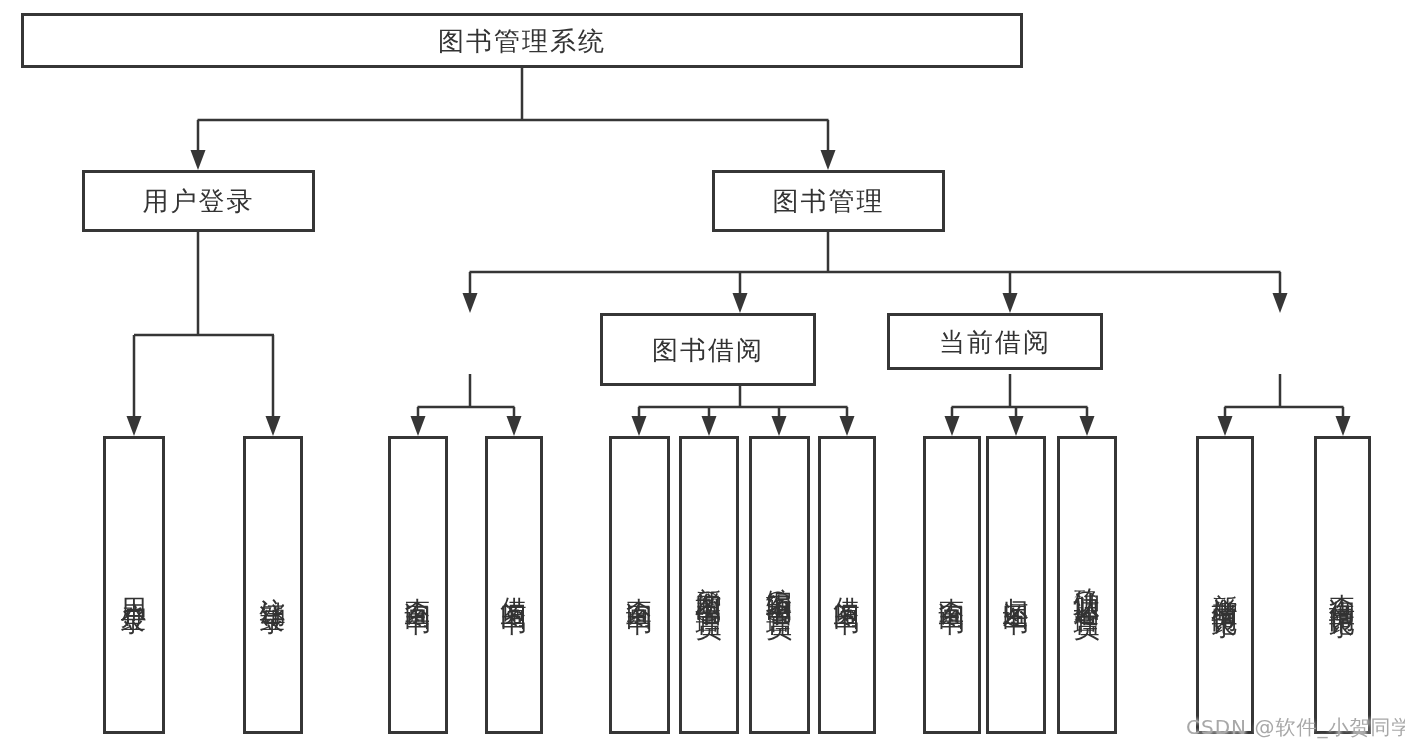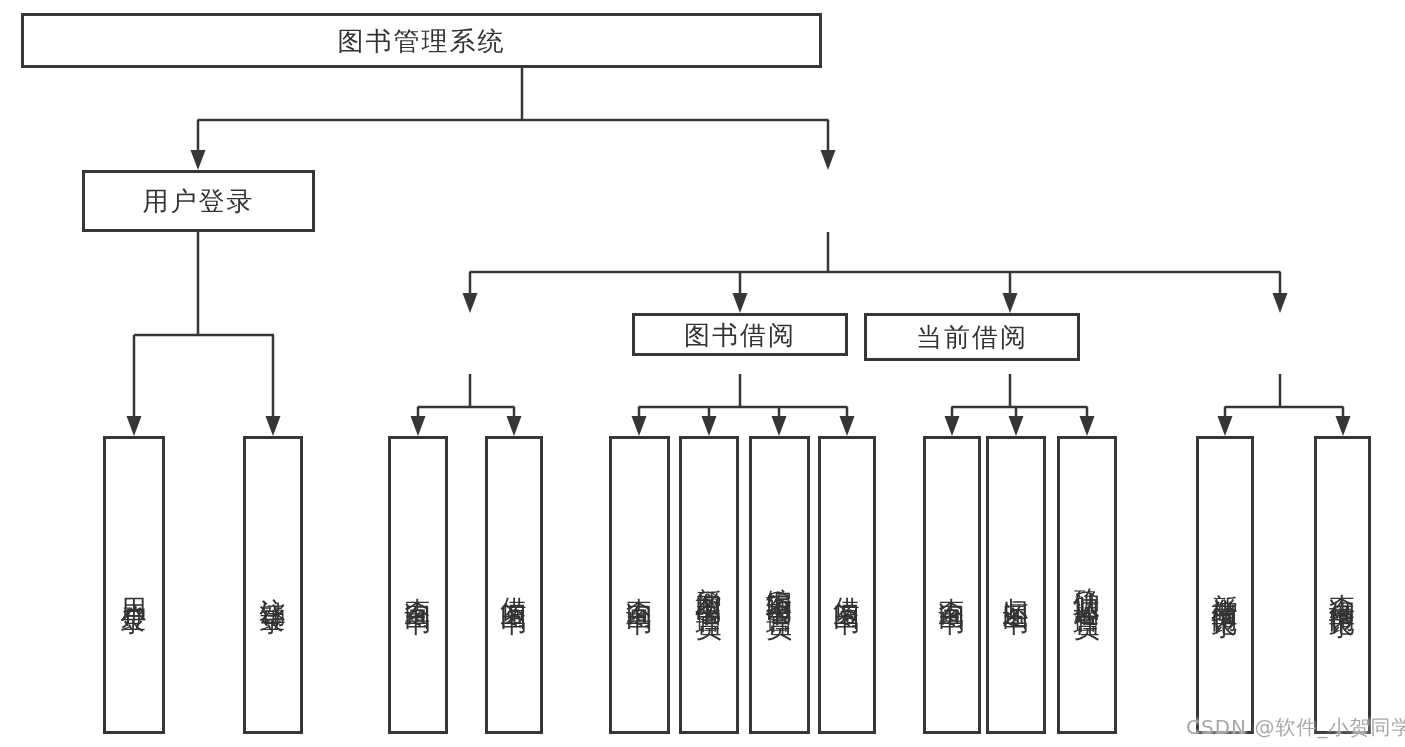--- a/index.html
+++ b/index.html
@@ -85,32 +85,35 @@
       M701.5 416 L716.5 416 L709 436 Z
       M771.5 416 L786.5 416 L779 436 Z
       M839.5 416 L854.5 416 L847 436 Z
       M944.5 416 L959.5 416 L952 436 Z
       M1008.5 416 L1023.5 416 L1016 436 Z
       M1079.5 416 L1094.5 416 L1087 436 Z
       M1217.5 416 L1232.5 416 L1225 436 Z
       M1335.5 416 L1350.5 416 L1343 436 Z"></path>
   </svg>
 
-  <div class="node h" style="left:21px;top:13px;width:801px;height:55px">
+  <div class="node h" style="left:21px;top:13px;width:1002px;height:55px">
     <span>图书管理系统</span>
   </div>
 
   <div class="node h" style="left:82px;top:170px;width:233px;height:62px">
     <span>用户登录</span>
   </div>
+  <div class="node h" style="left:712px;top:170px;width:233px;height:62px">
+    <span>图书管理</span>
+  </div>
 
-  <div class="node h" style="left:632px;top:313px;width:216px;height:43px">
+  <div class="node h" style="left:600px;top:313px;width:216px;height:73px">
     <span>图书借阅</span>
   </div>
-  <div class="node h" style="left:864px;top:313px;width:216px;height:48px">
+  <div class="node h" style="left:887px;top:313px;width:216px;height:57px">
     <span>当前借阅</span>
   </div>
 
   <div class="node v" style="left:103px;top:436px;width:62px;height:298px">
     <span>用户登录</span>
   </div>
   <div class="node v" style="left:243px;top:436px;width:60px;height:298px">
     <span>注销登录</span>
   </div>
 

